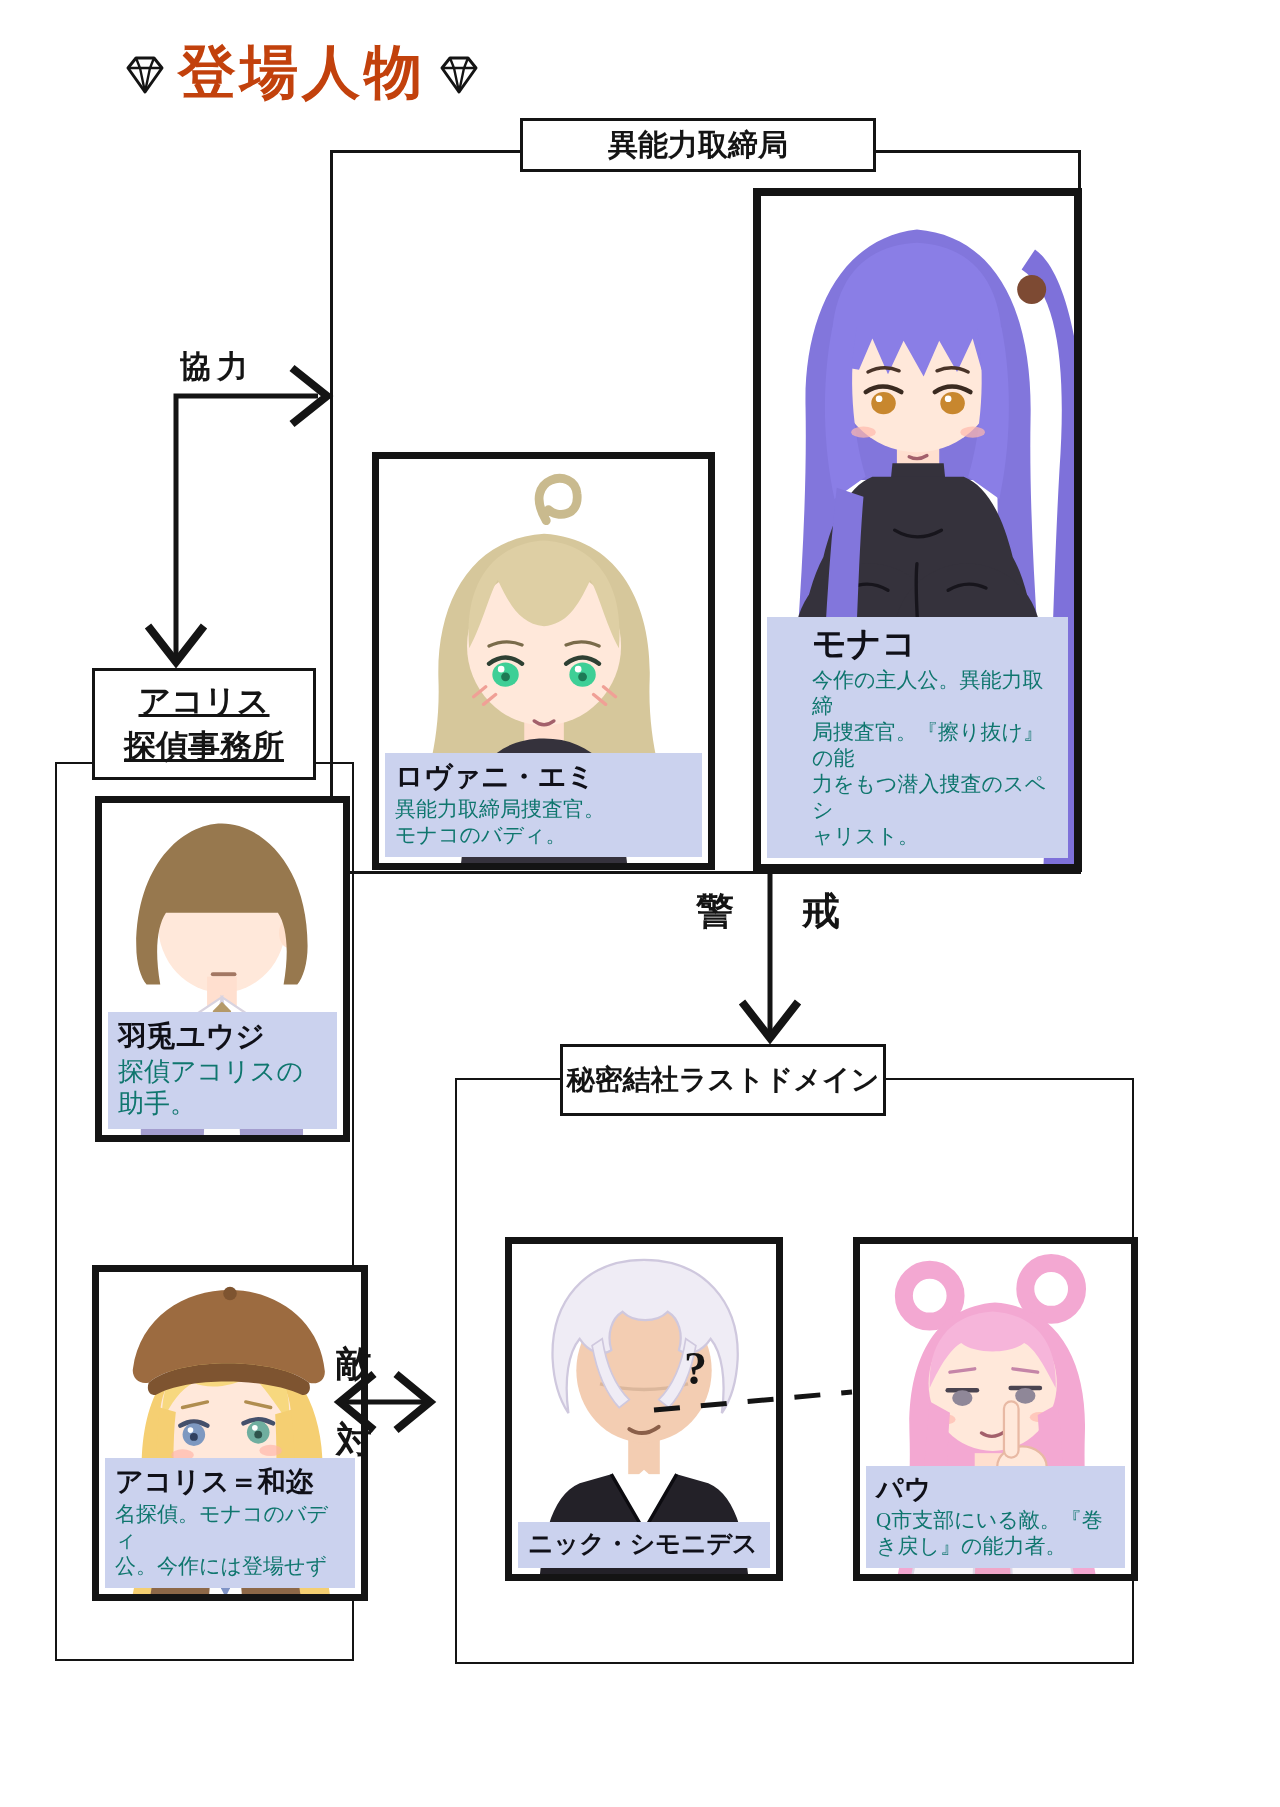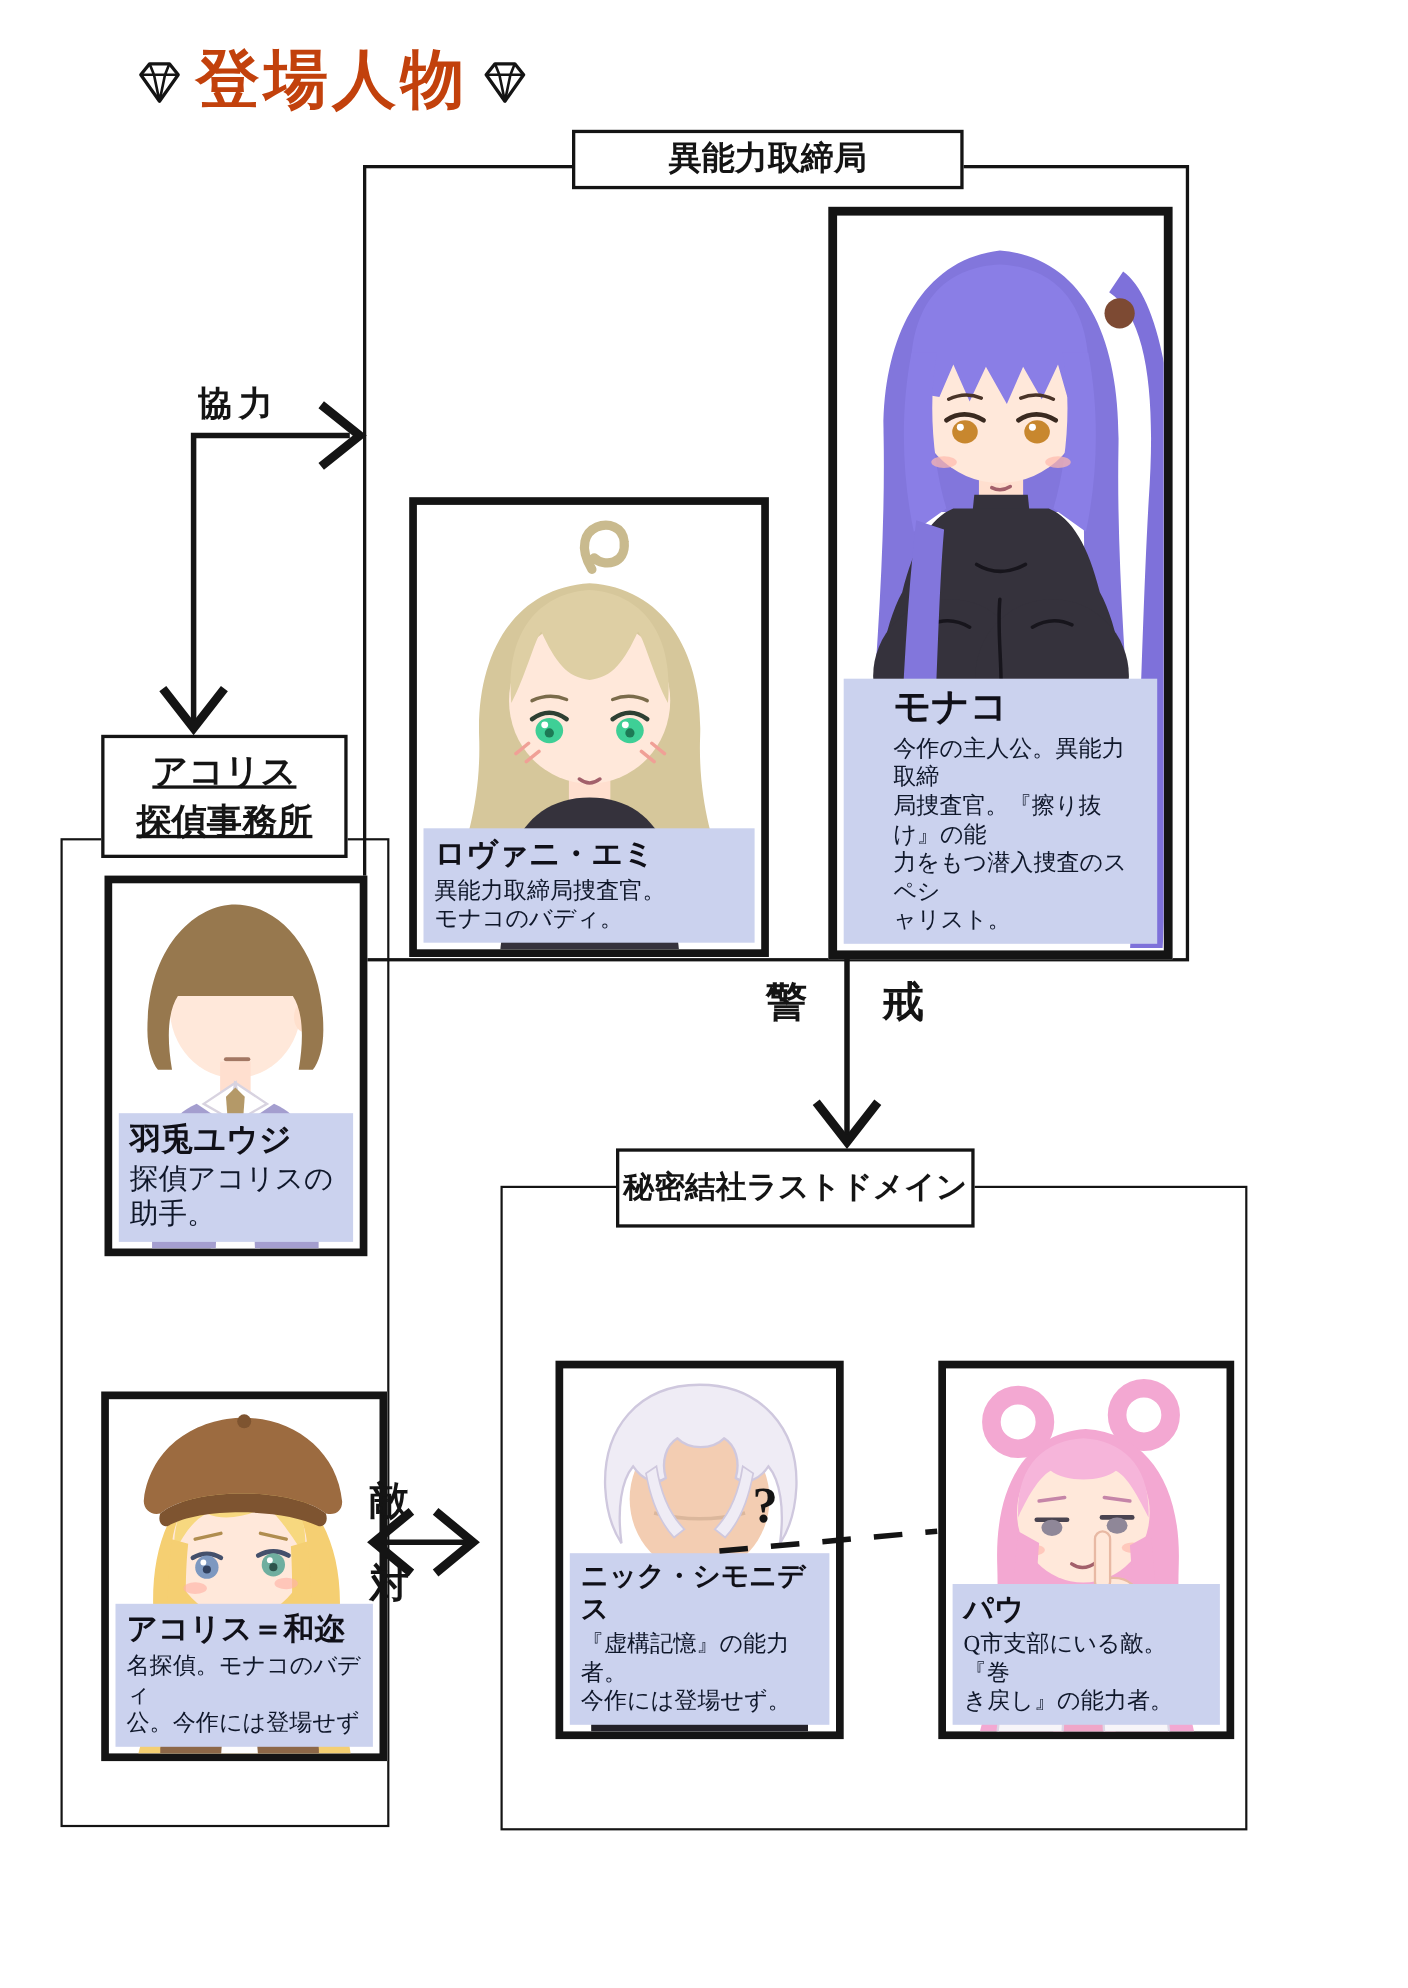--- a/index.html
+++ b/index.html
@@ -19,35 +19,35 @@
   #box-last{left:455px;top:1078px;width:675px;height:582px;border-width:2px;}
 
   .group-label{position:absolute;background:#ffffff;border:3px solid #141414;z-index:5;
                text-align:center;font-weight:700;}
   #label-bureau{left:520px;top:118px;width:350px;height:48px;line-height:48px;font-size:30px;}
   #label-agency{left:92px;top:668px;width:218px;padding:8px 0;font-size:32px;line-height:1.4;
                 white-space:pre-line;text-decoration:underline;}
   #label-last{left:560px;top:1044px;width:320px;height:66px;line-height:66px;font-size:28px;}
 
   
-  .card{position:absolute;background:#ffffff;border:7px solid #141414;z-index:2;overflow:hidden;}
+  .card{position:absolute;background:#ffffff;border:7px solid #141414;z-index:2;overflow:hidden;padding-left:16px;}
   #card-monaco{left:753px;top:188px;width:297px;height:668px;border-width:8px;}
   #card-rovani{left:372px;top:452px;width:313px;height:404px;}
   #card-hato{left:95px;top:796px;width:225px;height:332px;}
   #card-acorise{left:92px;top:1265px;width:246px;height:322px;}
   #card-nick{left:505px;top:1237px;width:248px;height:330px;}
   #card-pau{left:853px;top:1237px;width:255px;height:330px;}
 
   .portrait{position:absolute;left:0;top:0;width:100%;height:100%;}
 
   .plate{position:absolute;left:6px;right:6px;bottom:6px;background:#cbd2ee;
          padding:7px 8px 9px 10px;z-index:3;}
   #card-monaco .plate{padding-left:45px;padding-right:14px;}
   .char-name{font-weight:700;color:#101018;line-height:1.2;}
-  .char-desc{color:#0f172a;font-size:21px;line-height:1.24;white-space:pre-line;margin-top:2px;}
+  .char-desc{color:#0f766e;font-size:21px;line-height:1.24;white-space:pre-line;margin-top:2px;}
   #card-monaco .char-name{font-size:34px;}
   #card-rovani .char-name{font-size:28px;}
   #card-hato .char-name{font-size:29px;}
   #card-hato .char-desc{font-size:26px;}
   #card-acorise .char-name{font-size:28px;}
   #card-nick .char-name{font-size:25px;}
   #card-pau .char-name{font-size:27px;}
 
   
   .rel{position:absolute;font-weight:700;color:#141414;z-index:9;}
@@ -221,22 +221,20 @@
       <path d="M104,164 Q116,172 130,162" fill="none" stroke="#8a5f49" stroke-width="3.5" stroke-linecap="round"></path>
       <path d="M117,14 C64,14 34,52 36,102 C37,122 42,138 50,150 C46,120 50,96 60,84 C68,96 80,100 88,94 C84,80 88,66 98,60 C108,70 128,70 138,60 C148,66 152,80 148,94 C156,100 168,96 176,84 C186,96 190,120 186,150 C194,138 199,122 200,102 C202,52 170,14 117,14 Z" fill="#efecf5" stroke="#cfc8de" stroke-width="2"></path>
       <path d="M80,84 C84,110 92,126 104,138 L95,145 C83,132 75,112 71,90 Z" fill="#efecf5" stroke="#cfc8de" stroke-width="1.5"></path>
       <path d="M154,84 C150,110 142,126 130,138 L139,145 C151,132 159,112 163,90 Z" fill="#efecf5" stroke="#cfc8de" stroke-width="1.5"></path>
       <path d="M117,200 L86,228 L117,252 L148,228 Z" fill="#ffffff"></path>
       <path d="M60,212 C38,222 28,250 24,302 L24,316 L210,316 L210,302 C206,250 196,222 174,212 L146,204 L117,254 L88,204 Z" fill="#232128"></path>
       <path d="M88,204 L117,254 M146,204 L117,254" stroke="#0c0b10" stroke-width="3"></path>
     </svg>
     <div class="plate">
       <div class="char-name">ニック・シモニデス</div>
-      <div class="char-desc">『虚構記憶』の能力者。
-今作には登場せず。</div>
     </div>
   </div>
 
   <div class="card" id="card-pau">
     <svg class="portrait" viewBox="0 0 241 316" preserveAspectRatio="xMidYMin slice">
       <circle cx="62" cy="46" r="23" fill="none" stroke="#f3a8d2" stroke-width="16"></circle>
       <circle cx="170" cy="40" r="23" fill="none" stroke="#f3a8d2" stroke-width="16"></circle>
       <path d="M120,52 C66,56 42,104 44,168 C46,230 38,282 28,316 L214,316 C206,280 198,230 200,168 C202,104 176,56 120,52 Z" fill="#f3a8d2"></path>
       <rect x="102" y="186" width="32" height="30" fill="#ffdfcf"></rect>
       <ellipse cx="118" cy="124" rx="57" ry="60" fill="#ffe8da"></ellipse>

